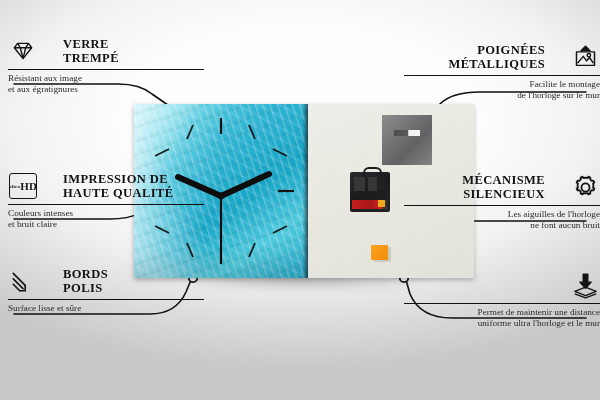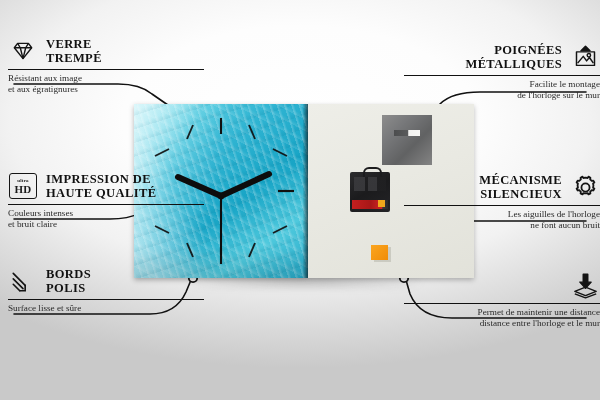--- a/index.html
+++ b/index.html
@@ -161,21 +161,21 @@
   .feature {
     position: absolute;
     width: 196px;
   }
   .feature.left  { left: 8px;  text-align: left; }
   .feature.right { right: 0; text-align: right; }
 
   .f-head {
     display: flex;
     align-items: center;
-    gap: 8px;
+    gap: 25px;
   }
   .feature.right .f-head { flex-direction: row-reverse; }
 
   .f-icon {
     flex: 0 0 auto;
     width: 30px; height: 30px;
     display: flex;
     align-items: center;
     justify-content: center;
     color: #1a1a1a;
@@ -200,21 +200,21 @@
     line-height: 11.2px;
     color: #2a2a2a;
   }
 
   
   .hdbox {
     width: 26px; height: 24px;
     border: 1.4px solid #151515;
     border-radius: 3px;
     display: flex;
-    flex-direction: column;
+    flex-direction: row;
     align-items: center;
     justify-content: center;
     line-height: 1;
   }
   .hdbox .u { font-size: 5px; font-weight: bold; letter-spacing: .2px; }
   .hdbox .h { font-size: 11px; font-weight: bold; letter-spacing: .3px; margin-top: 1px; }
 </style>
 </head>
 <body>
 
@@ -387,16 +387,16 @@
       <div class="f-icon">
         <svg viewBox="0 0 24 24" width="27" height="27" fill="none" stroke="#141414" stroke-width="1.3" stroke-linejoin="round">
           <path d="M10 2 H14 V9 H17 L12 14.5 L7 9 H10 Z" fill="#141414"></path>
           <path d="M12 13.5 L21.5 17.2 L12 21 L2.5 17.2 Z"></path>
           <path d="M2.5 19.4 L12 23 L21.5 19.4"></path>
         </svg>
       </div>
     </div>
     <div class="f-rule"></div>
     <div class="f-sub">Permet de maintenir une distance</div>
-    <div class="f-sub">distance entre l'horloge et le mur</div>
+    <div class="f-sub">uniforme ultra l'horloge et le mur</div>
   </div>
 
 </div>
 
 </body></html>

